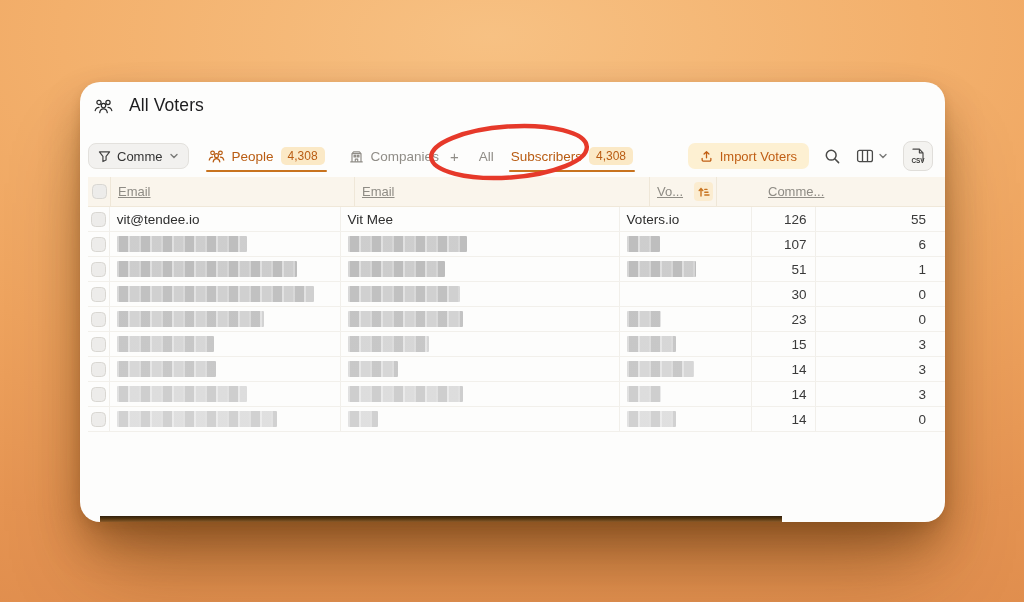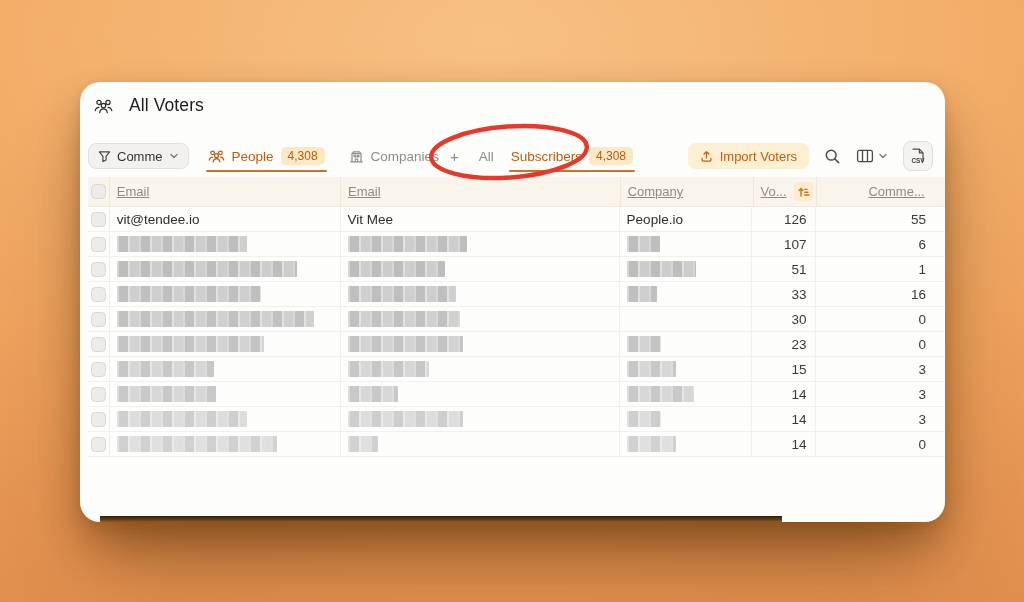--- a/index.html
+++ b/index.html
@@ -199,21 +199,20 @@
       </div>
     </div>
 
     <div class="table">
       <div class="thead">
         <div class="th col-cb">
             <span class="cb"></span>
           </div>
         <div class="th col-email">Email</div>
         <div class="th col-name">Email</div>
-        <div class="th col-company">Company</div>
         <div class="th col-votes">
           <span class="th-votes-label">Vo...</span>
           <span class="sort-badge">
             <svg width="12" height="12" viewBox="0 0 12 12" fill="none" stroke="#c8731f" stroke-width="1.4" stroke-linecap="round">
               <path d="M3 10V2.6M1.2 4.4L3 2.6l1.8 1.8M6.8 3.4h2.2M6.8 6.2h3.2M6.8 9h4.2"></path>
             </svg>
           </span>
         </div>
         <div class="th col-comments">Comme...</div>
       </div>
@@ -222,21 +221,21 @@
             <div class="td col-cb">
               <span class="cb"></span>
             </div>
             <div class="td col-email">
               <span class="cell-text">vit@tendee.io</span>
             </div>
             <div class="td col-name">
               <span class="cell-text">Vit Mee</span>
             </div>
             <div class="td col-company">
-              <span class="cell-text">People.io</span>
+              <span class="cell-text">Voters.io</span>
             </div>
             <div class="td col-votes num">126</div>
             <div class="td col-comments num">55</div>
           </div>
           <div class="tr">
             <div class="td col-cb">
               <span class="cb"></span>
             </div>
             <div class="td col-email">
               <span class="px" style="width: 130px; background-color: rgb(200, 200, 200);"></span>
@@ -258,36 +257,20 @@
               <span class="px" style="width: 180px; background-color: rgb(199, 199, 199);"></span>
             </div>
             <div class="td col-name">
               <span class="px" style="width: 97px; background-color: rgb(199, 199, 199);"></span>
             </div>
             <div class="td col-company">
               <span class="px" style="width: 69px; background-color: rgb(199, 199, 199);"></span>
             </div>
             <div class="td col-votes num">51</div>
             <div class="td col-comments num">1</div>
-          </div>
-          <div class="tr">
-            <div class="td col-cb">
-              <span class="cb"></span>
-            </div>
-            <div class="td col-email">
-              <span class="px" style="width: 144px; background-color: rgb(201, 201, 201);"></span>
-            </div>
-            <div class="td col-name">
-              <span class="px" style="width: 108px; background-color: rgb(201, 201, 201);"></span>
-            </div>
-            <div class="td col-company">
-              <span class="px" style="width: 30px; background-color: rgb(201, 201, 201);"></span>
-            </div>
-            <div class="td col-votes num">33</div>
-            <div class="td col-comments num">16</div>
           </div>
           <div class="tr">
             <div class="td col-cb">
               <span class="cb"></span>
             </div>
             <div class="td col-email">
               <span class="px" style="width: 197px; background-color: rgb(203, 203, 203);"></span>
             </div>
             <div class="td col-name">
               <span class="px" style="width: 112px; background-color: rgb(203, 203, 203);"></span>

